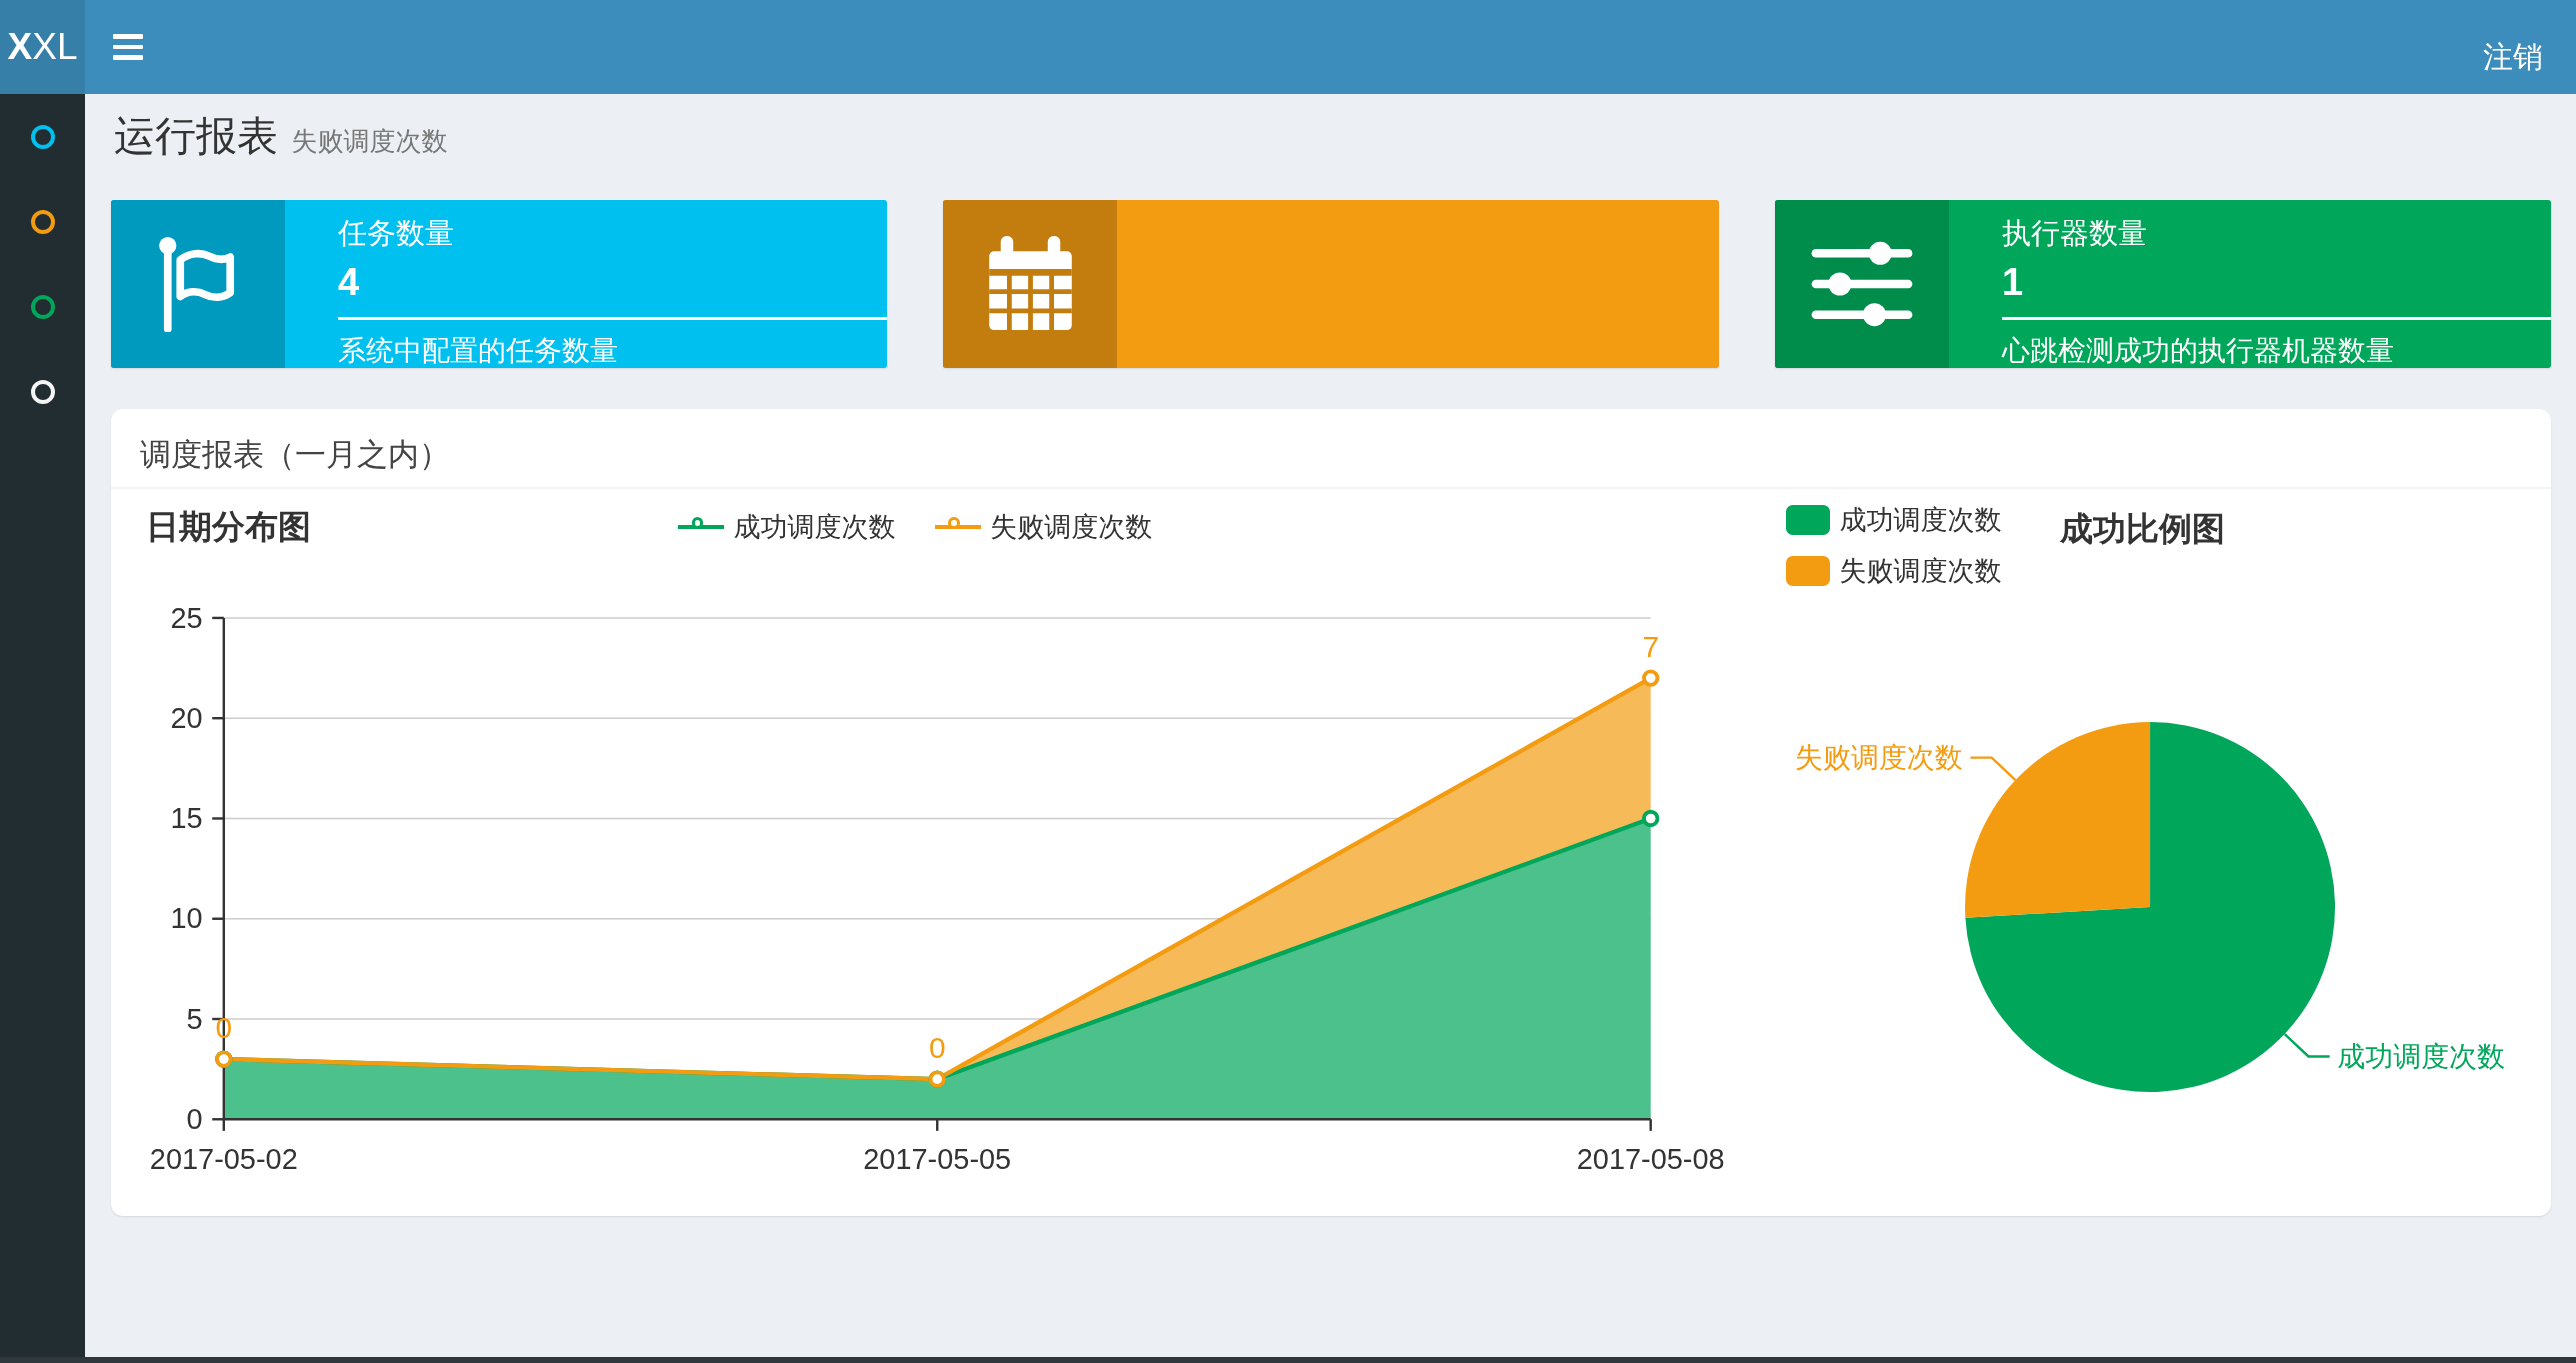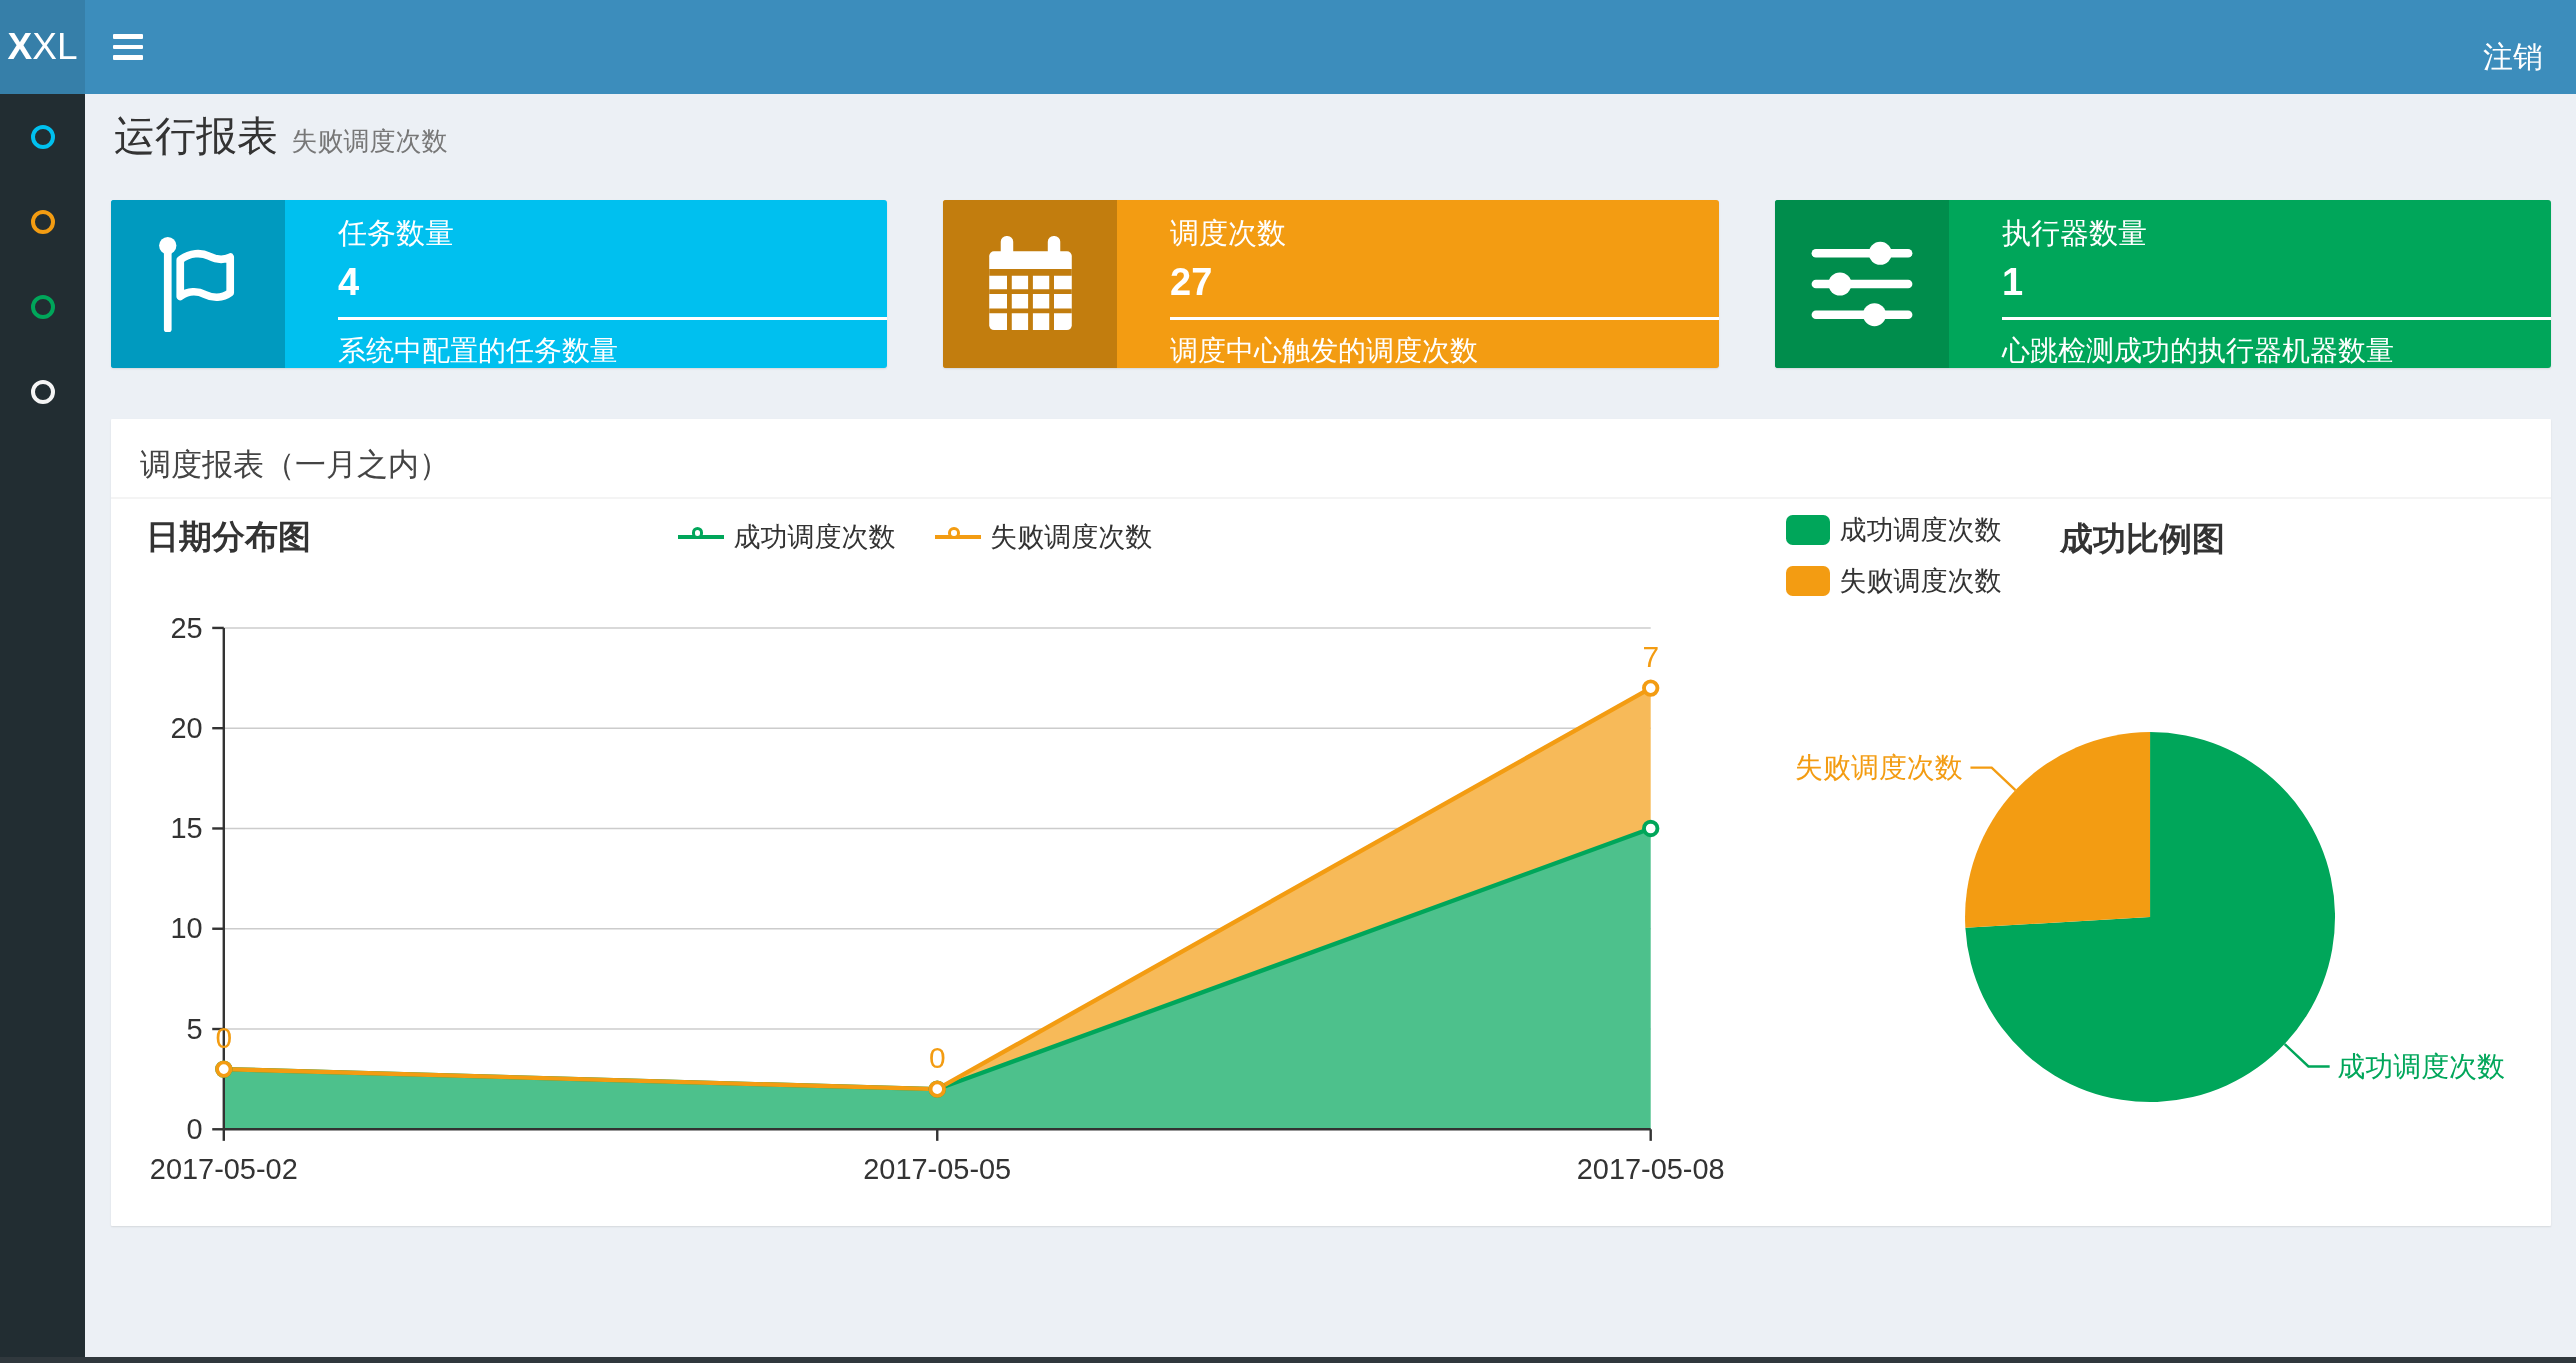--- a/index.html
+++ b/index.html
@@ -36,21 +36,21 @@
               box-shadow:0 1px 1.9px rgba(0,0,0,.1);gap:24px; }
   .info-icon { width:174px; display:flex; align-items:center; justify-content:center; }
   .info-body { flex:1; padding:13.5px 0 0 29px; }
   .info-label { font-size:29px; }
   .info-value { font-size:38px; font-weight:700; margin-top:7.7px; }
   .info-divider { height:2.9px; background:#fff; margin-top:12.5px; }
   .info-desc { font-size:28px; margin-top:12.5px; }
 
   
   .panel { position:absolute; top:315px; left:26px; right:25px; height:807px; background:#fff;
-           border-radius:1px; box-shadow:0 1px 1.9px rgba(0,0,0,.1);margin-top:10px; }
+           border-radius:12px; box-shadow:0 1px 1.9px rgba(0,0,0,.1); }
   .panel-title { position:absolute; top:25px; left:29px; font-size:31px; color:#444; }
   .panel-divider { position:absolute; top:78px; left:0; right:0; height:1.9px; background:#f4f4f4; }
 
   .chart-title { position:absolute; font-size:33px; font-weight:700; color:#333; }
   .line-title { left:35px; top:96px; }
   .pie-title  { left:1949px; top:98px;text-align:right; }
 
   .line-legend { position:absolute; left:567px; top:100px; display:flex; gap:39px; }
   .legend-item { display:flex; align-items:center; gap:9.6px; cursor:pointer; }
   .legend-item .txt { font-size:27px; color:#333; }
@@ -133,26 +133,20 @@
           <rect x="4" y="16" width="86" height="82" rx="5" fill="#fff"></rect>
           <g stroke="#c27d0e" fill="none">
             <line x1="4" y1="38" x2="90" y2="38" stroke-width="7"></line>
             <line x1="4" y1="58" x2="90" y2="58" stroke-width="5"></line>
             <line x1="4" y1="78" x2="90" y2="78" stroke-width="5"></line>
             <line x1="25" y1="40" x2="25" y2="98" stroke-width="5"></line>
             <line x1="47" y1="40" x2="47" y2="98" stroke-width="5"></line>
             <line x1="69" y1="40" x2="69" y2="98" stroke-width="5"></line>
           </g>
         </svg>
-      </div>
-      <div class="info-body">
-        <div class="info-label">调度次数</div>
-        <div class="info-value">27</div>
-        <div class="info-divider"></div>
-        <div class="info-desc">调度中心触发的调度次数</div>
       </div>
     </div>
 
     <div class="info-box" style="background-color: rgb(0, 166, 90);">
       <div class="info-icon" style="background-color: rgb(0, 141, 76);">
         <svg width="102" height="96" viewBox="0 0 106 100">
           <g stroke="#fff" stroke-width="9" stroke-linecap="round">
             <line x1="5" y1="18" x2="101" y2="18"></line>
             <line x1="5" y1="50" x2="101" y2="50"></line>
             <line x1="5" y1="82" x2="101" y2="82"></line>

